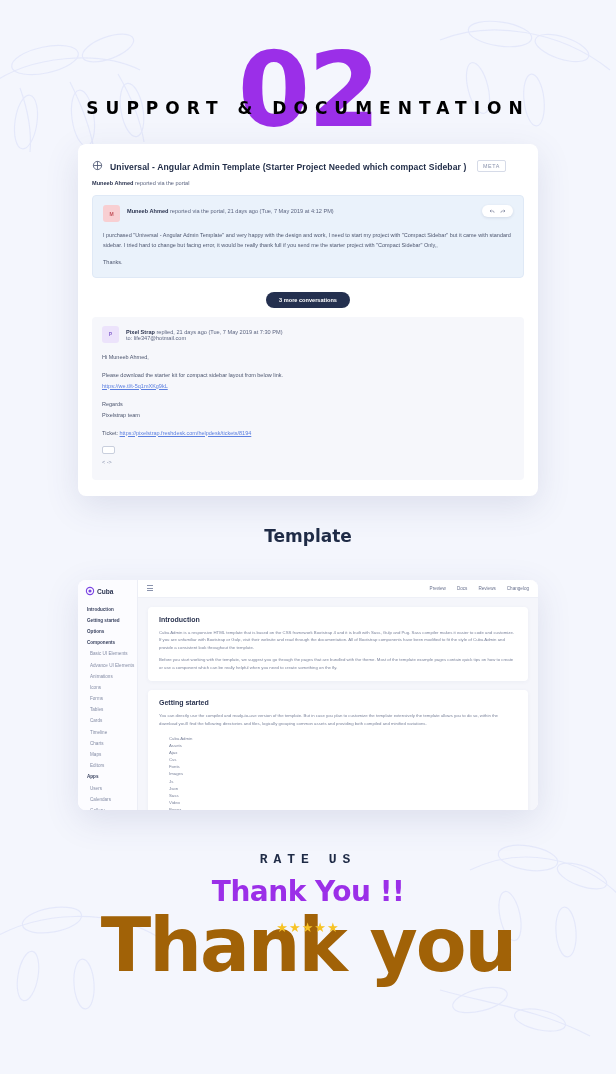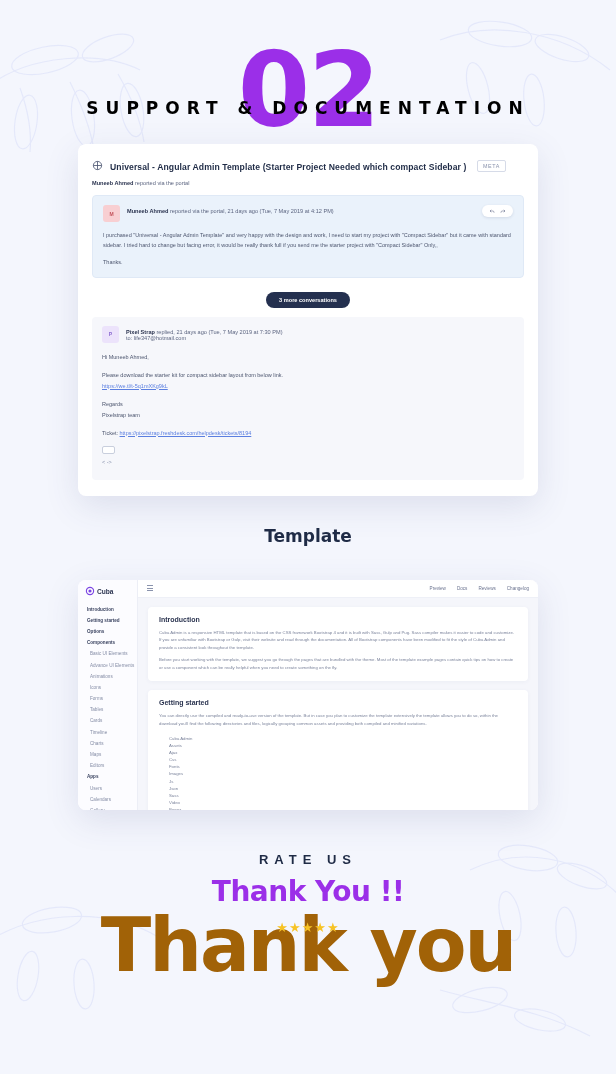--- a/index.html
+++ b/index.html
@@ -178,21 +178,21 @@
   .footer { position: relative; z-index: 2; margin-top: 42px; text-align: center; }
   .footer-watermark {
     position: absolute; left: 0; right: 0; top: 14px;
     font-size: 74px; font-weight: 700; color: #a16207;
     letter-spacing: -2px; z-index: -1; white-space: nowrap;
     font-family: "DejaVu Sans", sans-serif;
     margin-top: 36px;
   }
   .rate-us {
     font-size: 13px; font-weight: 700; letter-spacing: 6px;
-    color: #1f2b46; font-family: Liberation Sans, sans-serif;
+    color: #1f2b46; font-family: Liberation Mono, monospace;
   }
   .thank-you {
     margin-top: 8px;
     font-size: 28px; font-weight: 700; color: #9b2fe8;
     letter-spacing: -.5px; font-family: "DejaVu Sans", sans-serif;
   }
   .stars { margin-top: 12px; font-size: 13px; color: #f7c325; letter-spacing: 1px; }
 </style>
 </head>
 <body>

